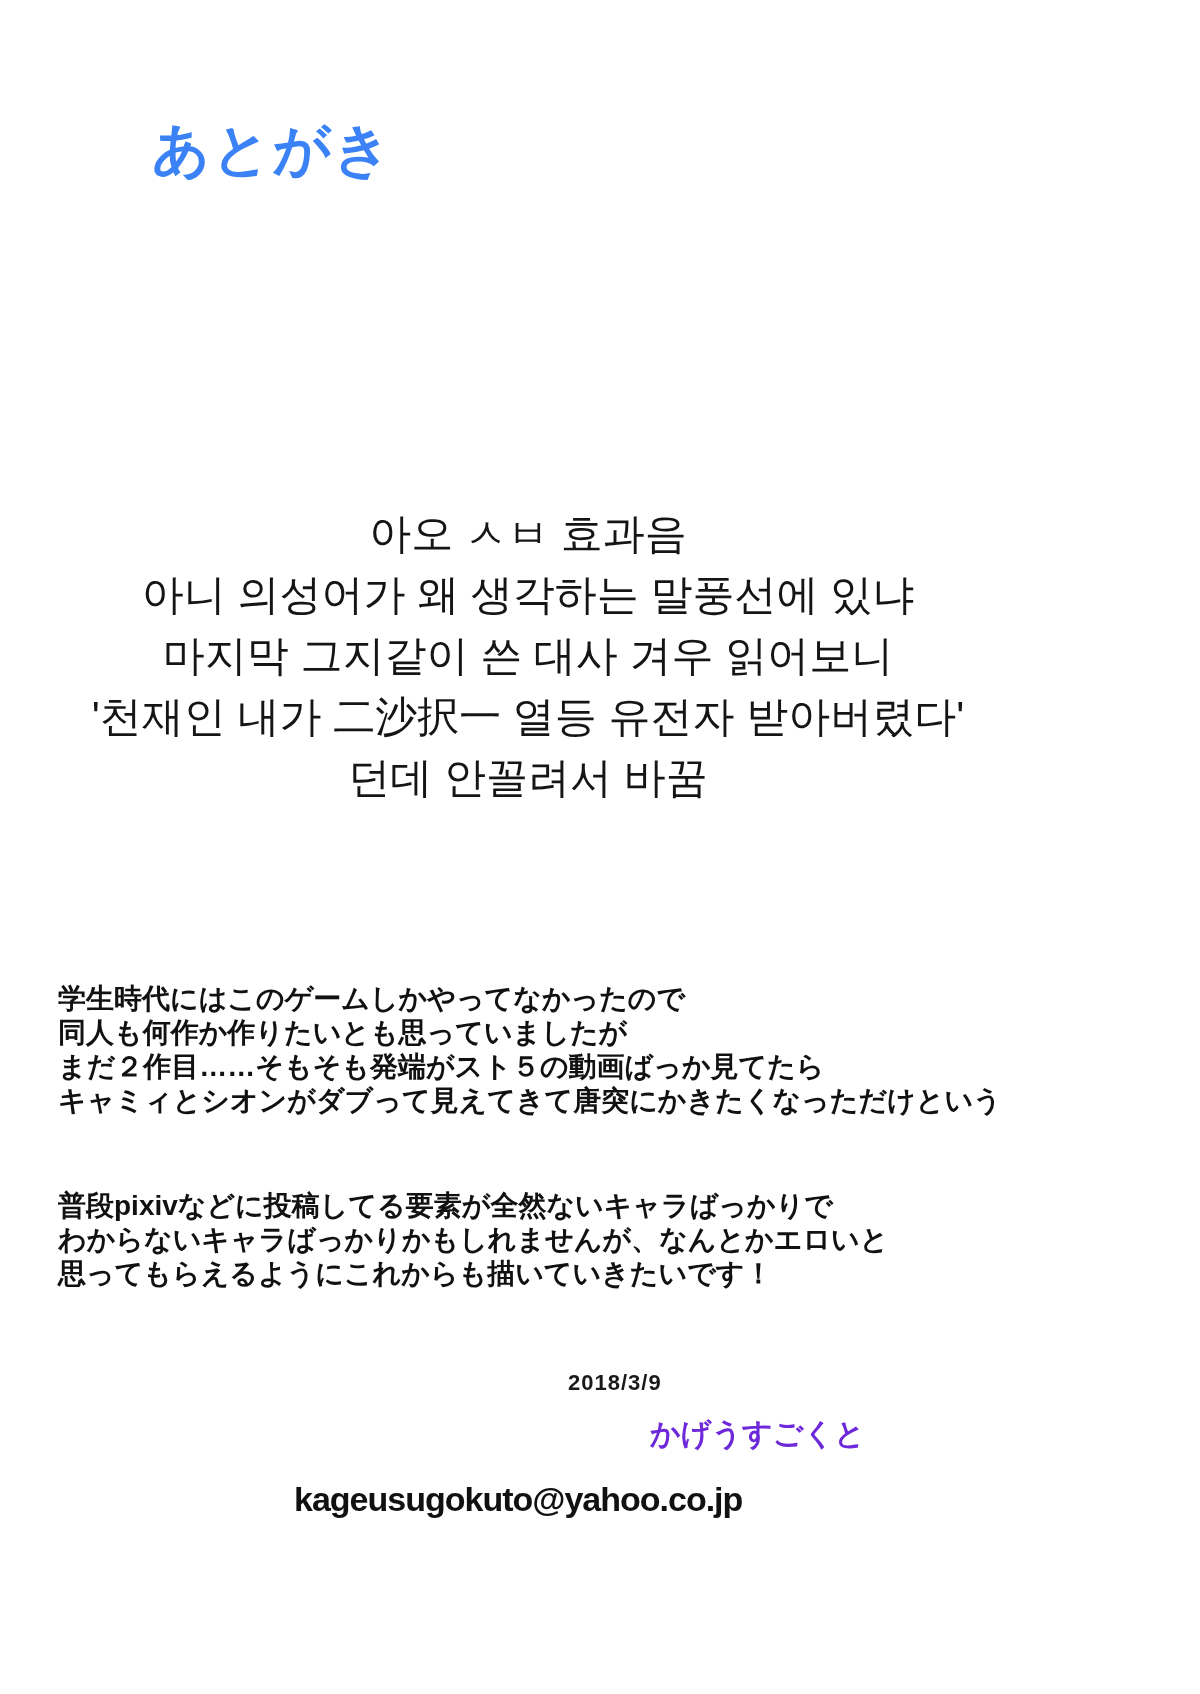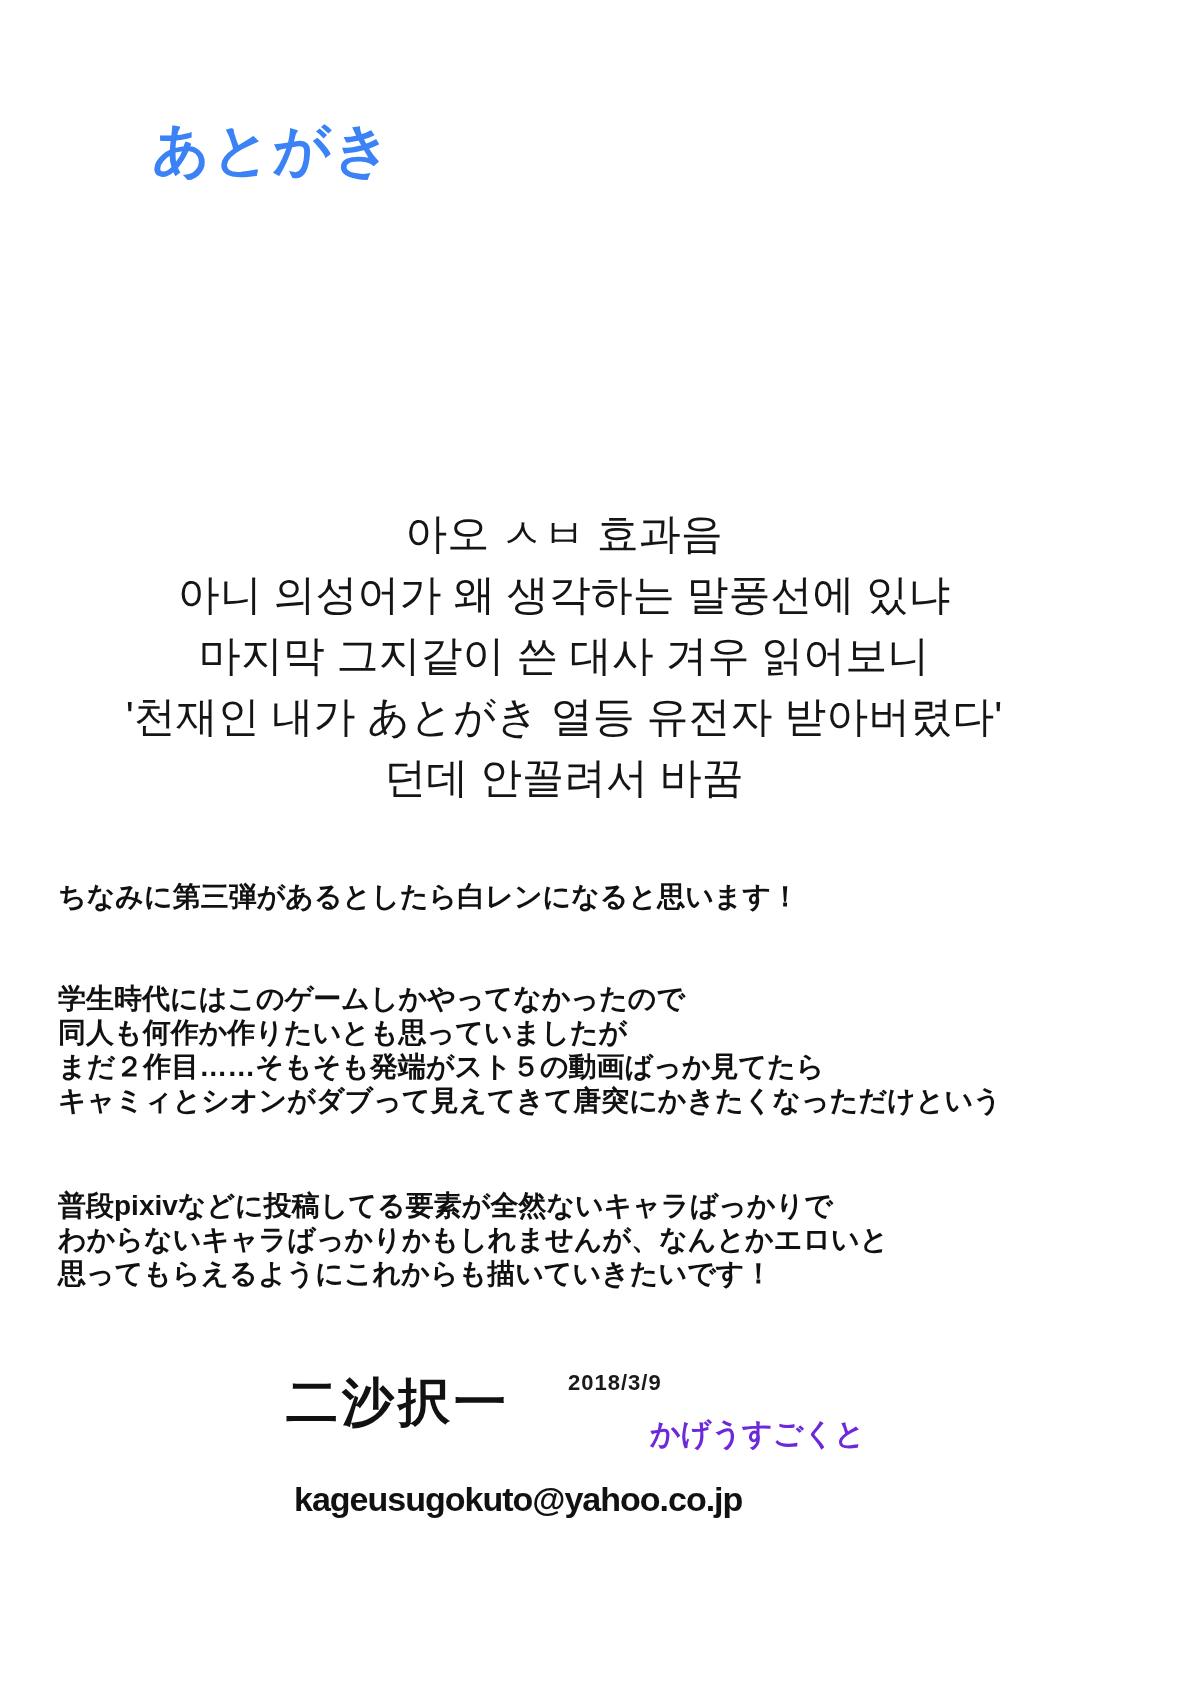--- a/index.html
+++ b/index.html
@@ -28,21 +28,20 @@
   .korean-block {
     position: absolute;
     left: 0;
     top: 503px;
     width: 1056px;
     text-align: center;
     font-size: 42px;
     font-weight: 500;
     line-height: 61px;
     color: #151515;
-    padding-left: 36px;
   }
   .jp-block {
     position: absolute;
     left: 58px;
     font-size: 28px;
     font-weight: bold;
     line-height: 34px;
     color: #111111;
     letter-spacing: 0px;
     white-space: nowrap;
@@ -91,42 +90,40 @@
 <body>
 
 <div class="page">
 
   <div class="page-title">あとがき</div>
 
   <div class="korean-block">
     <div>아오 ㅅㅂ 효과음</div>
     <div>아니 의성어가 왜 생각하는 말풍선에 있냐</div>
     <div>마지막 그지같이 쓴 대사 겨우 읽어보니</div>
-    <div>'천재인 내가 あとがき 열등 유전자 받아버렸다'</div>
+    <div>'천재인 내가 二沙択一 열등 유전자 받아버렸다'</div>
     <div>던데 안꼴려서 바꿈</div>
   </div>
 
   <div class="jp-block jp-block-1">
-    <div>ちなみに第三弾があるとしたら白レンになると思います！</div>
   </div>
 
   <div class="jp-block jp-block-2">
     <div>学生時代にはこのゲームしかやってなかったので</div>
     <div>同人も何作か作りたいとも思っていましたが</div>
     <div>まだ２作目……そもそも発端がスト５の動画ばっか見てたら</div>
     <div>キャミィとシオンがダブって見えてきて唐突にかきたくなっただけという</div>
   </div>
 
   <div class="jp-block jp-block-3">
     <div>普段pixivなどに投稿してる要素が全然ないキャラばっかりで</div>
     <div>わからないキャラばっかりかもしれませんが、なんとかエロいと</div>
     <div>思ってもらえるようにこれからも描いていきたいです！</div>
   </div>
 
-  <div class="sig-name">二沙択一</div>
 
   <div class="sig-date">2018/3/9</div>
 
   <div class="sig-pen-name">かげうすごくと</div>
 
   <div class="sig-email">kageusugokuto@yahoo.co.jp</div>
 
 </div>
 
 </body></html>

